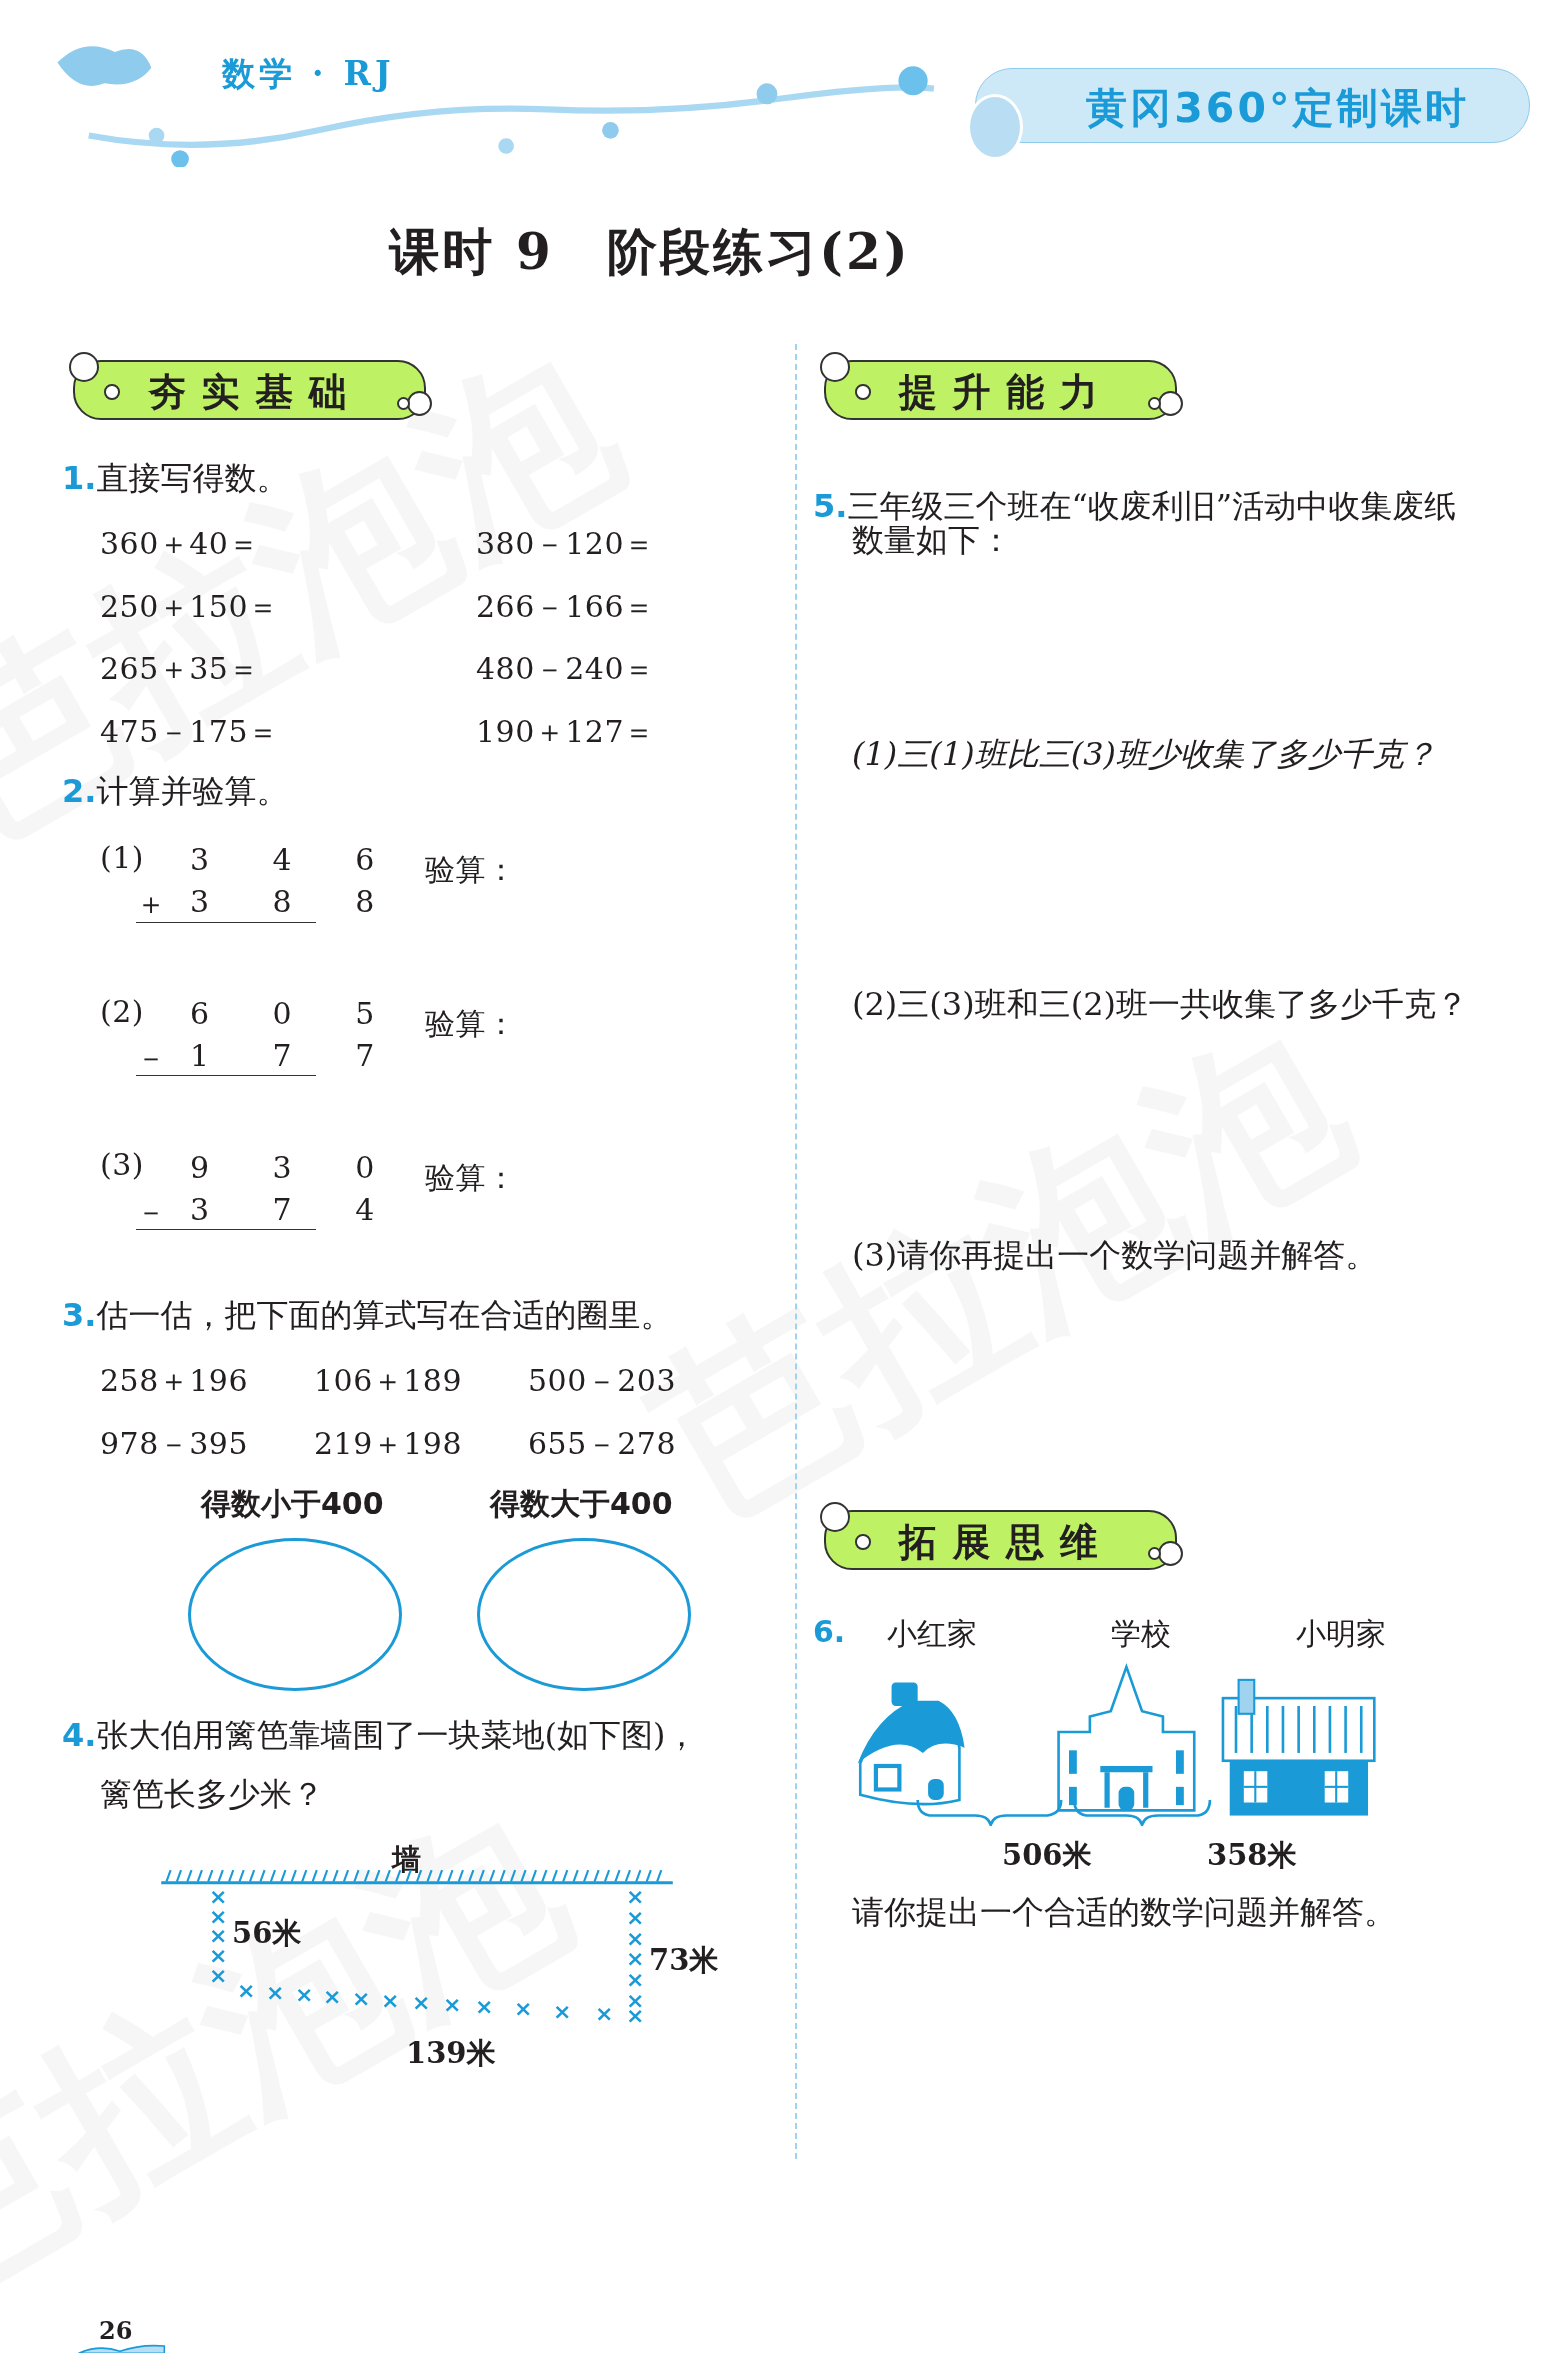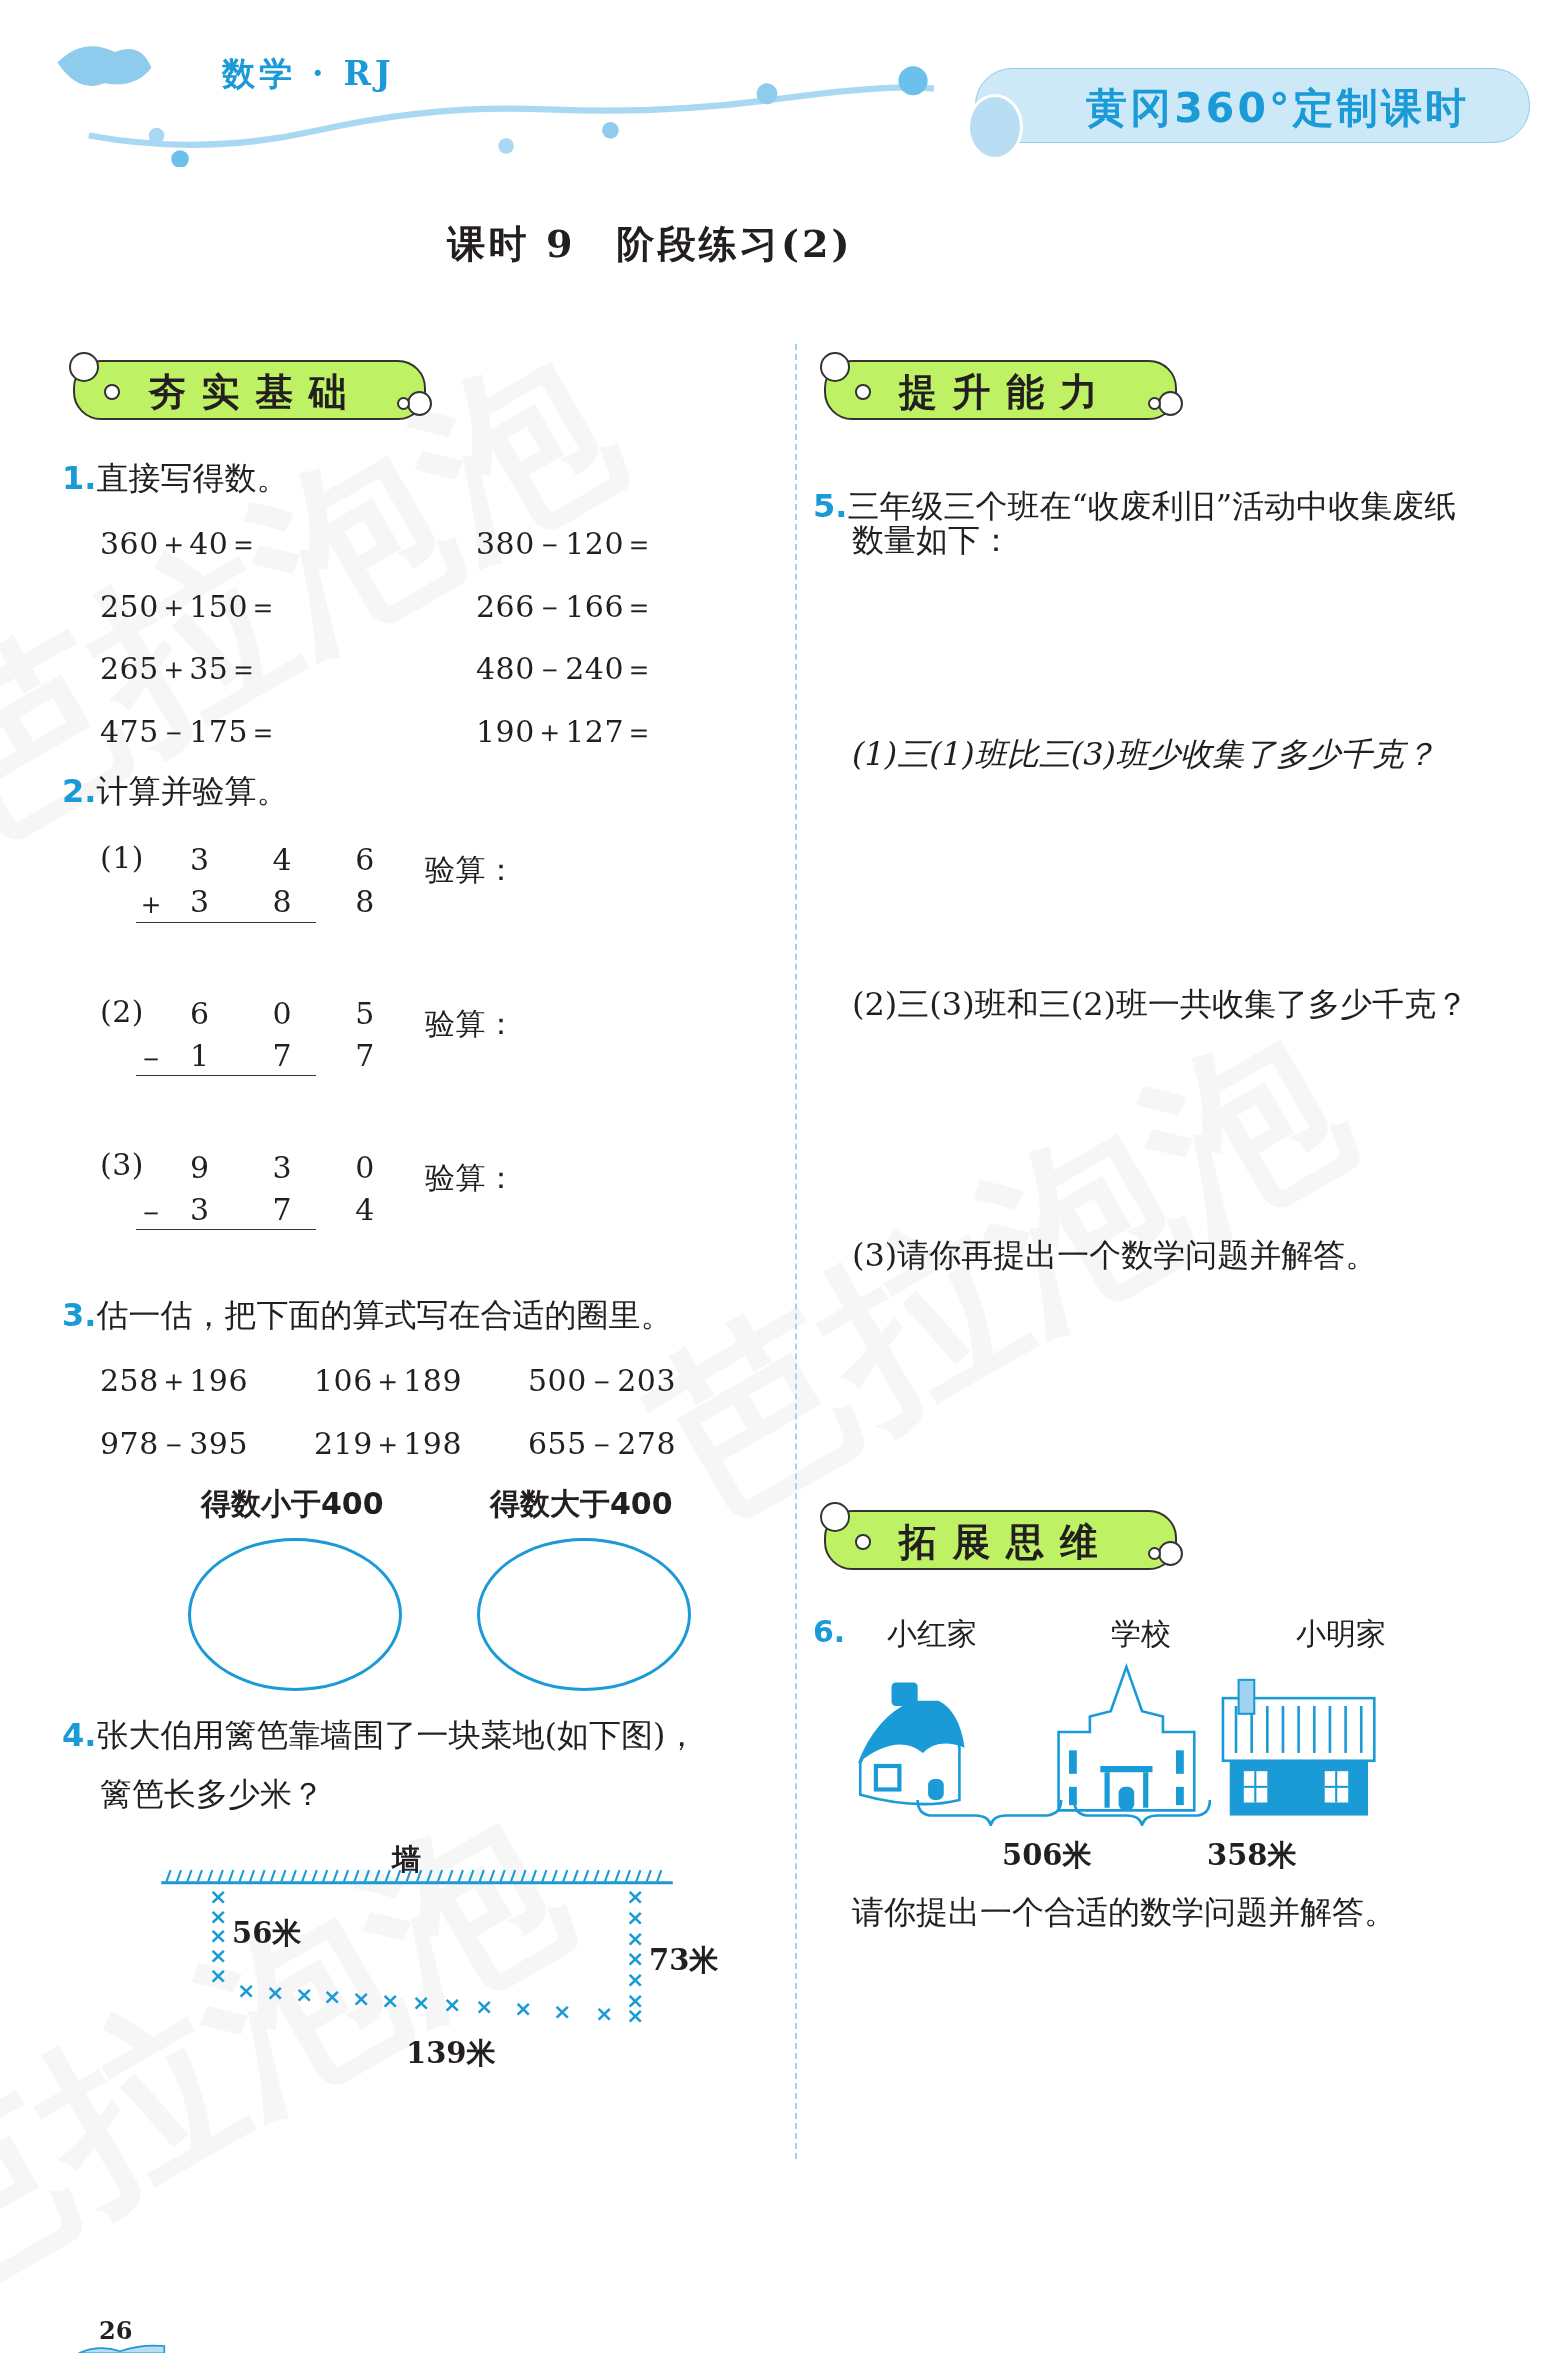--- a/index.html
+++ b/index.html
@@ -6,21 +6,21 @@
   body { width:1564px; height:2354px; background:#ffffff; position:relative; overflow:hidden;
          font-family:"DejaVu Serif","Liberation Serif",serif; color:#231f20; }
   .abs { position:absolute; }
   .sans { font-family:"DejaVu Sans","Liberation Sans",sans-serif; }
   
   .subject { left:222px; top:52px; font-size:33px; color:#1a9ad6; font-weight:bold; letter-spacing:4.2px; }
   .brand-pill { left:975px; top:68px; width:553px; height:73px; border-radius:37px;
                 background:#cde9f8; border:1.6px solid #8fcbec; }
   .brand-pill .txt { position:absolute; left:110px; top:11.5px; font-size:41px; color:#1a9ad6; font-weight:bold; letter-spacing:3.1px; }
   .brand-circle { left:967px; top:94px; width:50px; height:60px; border-radius:50%; background:#b9def4; border:3.1px solid #fff; }
-  .lesson-title { left:0; width:1300px; top:219px; text-align:center; font-size:38px; font-weight:bold; letter-spacing:3.1px; }
+  .lesson-title { left:0; width:1300px; top:219px; text-align:center; font-size:50px; font-weight:bold; letter-spacing:3.1px; }
   
   .badge { width:349px; height:56px; border:2.6px solid #333; border-radius:28px; background:#bef264; }
   .badge .lbl { position:absolute; left:73px; top:5.2px; font-size:38px; font-weight:bold; letter-spacing:15.6px;
                 font-family:"DejaVu Sans","Liberation Sans",sans-serif; }
   .ring { position:absolute; border:2.1px solid #333; border-radius:50%; background:#fff; }
   .divider { left:795px; top:344px; width:0; height:1815px; border-left:2.1px dashed #9fd3ef; }
   .q { font-size:32px; line-height:1; white-space:nowrap; }
   .qn { color:#1a9ad6; font-weight:bold; font-family:"DejaVu Sans","Liberation Sans",sans-serif; }
   .expr { font-size:30px; white-space:nowrap; letter-spacing:0.5px; }
   .vert { font-size:30px; letter-spacing:27px; }

